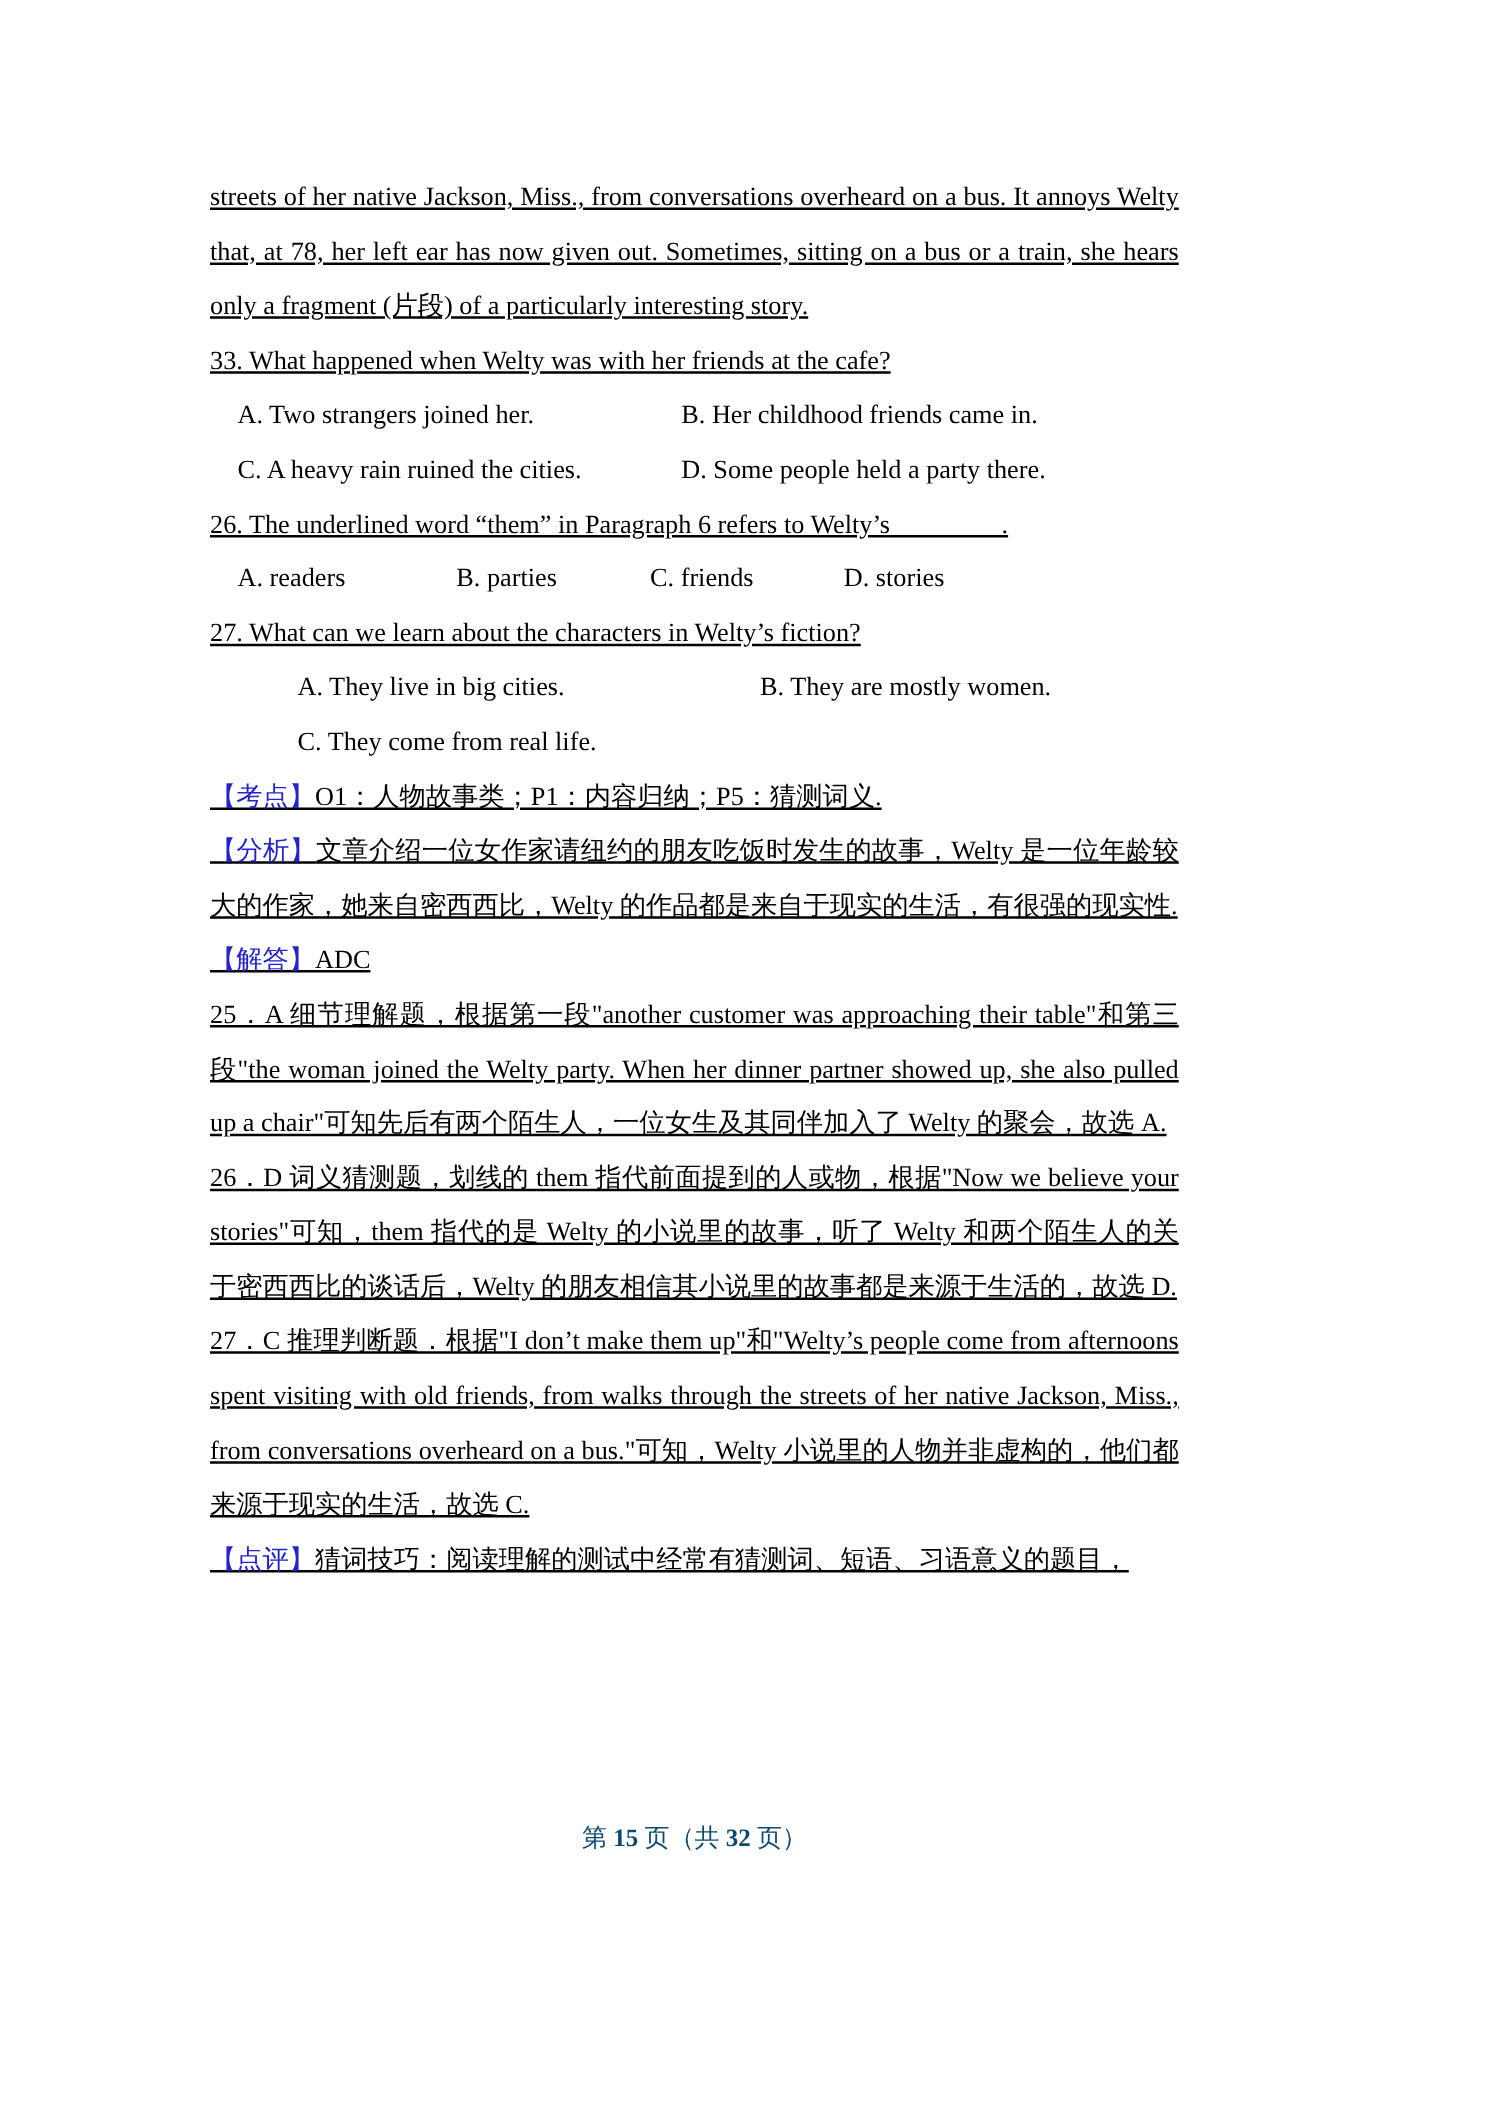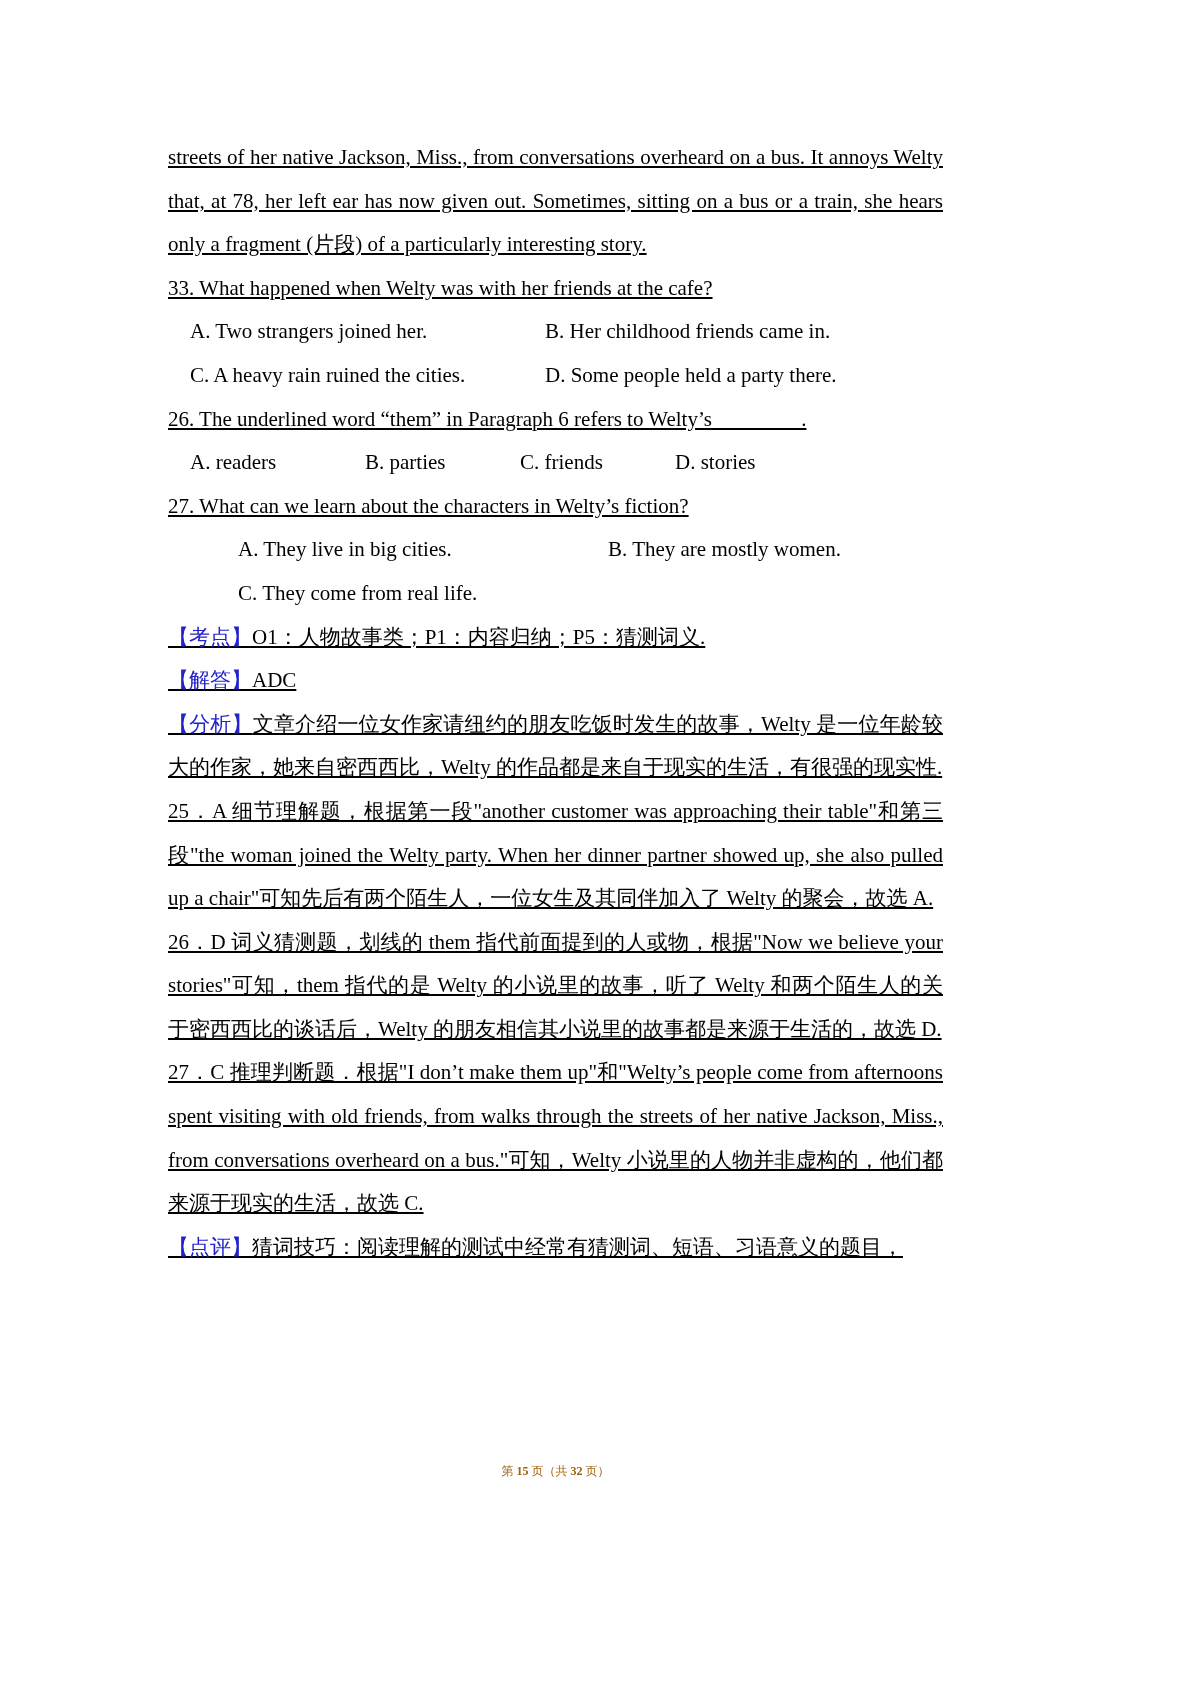--- a/index.html
+++ b/index.html
@@ -32,23 +32,23 @@
   .c370 { flex: 0 0 370px; margin-left: 48px; }
   .c175 { flex: 0 0 175px; }
   .c155 { flex: 0 0 155px; }
   .tag { color: var(--tag-blue, #2323cb); }
   .footer {
     position: absolute;
     top: 1460px;
     left: 168px;
     width: 775px;
     text-align: center;
-    font-size: 12px;
+    font-size: 20px;
     line-height: 22px;
-    color: #a16207;
+    color: #0c4a6e;
   }
   .footer b { font-weight: bold; }
 </style>
 </head>
 <body>
 
 <div class="content">
 
   <p class="para justify">streets of her native Jackson, Miss., from conversations overheard on a bus. It annoys Welty that, at 78, her left ear has now given out. Sometimes, sitting on a bus or a train, she hears only a fragment (片段) of a particularly interesting story.</p>
 
@@ -74,23 +74,23 @@
   <div class="opt-row">
     <span class="opt c370">A. They live in big cities.</span>
     <span class="opt">B. They are mostly women.</span>
   </div>
   <div class="opt-row">
     <span class="opt c370">C. They come from real life.</span>
   </div>
 
   <p class="para justify"><span class="tag">【考点】</span><span>O1：人物故事类；P1：内容归纳；P5：猜测词义.</span></p>
 
+  <p class="para justify"><span class="tag">【分析】</span><span>文章介绍一位女作家请纽约的朋友吃饭时发生的故事，Welty 是一位年龄较大的作家，她来自密西西比，Welty 的作品都是来自于现实的生活，有很强的现实性.</span></p>
+
   <p class="para"><span class="tag">【解答】</span><span>ADC</span></p>
-
-  <p class="para justify"><span class="tag">【分析】</span><span>文章介绍一位女作家请纽约的朋友吃饭时发生的故事，Welty 是一位年龄较大的作家，她来自密西西比，Welty 的作品都是来自于现实的生活，有很强的现实性.</span></p>
 
   <p class="para justify">25．A 细节理解题，根据第一段"another customer was approaching their table"和第三段"the woman joined the Welty party. When her dinner partner showed up, she also pulled up a chair"可知先后有两个陌生人，一位女生及其同伴加入了 Welty 的聚会，故选 A.</p>
 
   <p class="para justify">26．D 词义猜测题，划线的 them 指代前面提到的人或物，根据"Now we believe your stories"可知，them 指代的是 Welty 的小说里的故事，听了 Welty 和两个陌生人的关于密西西比的谈话后，Welty 的朋友相信其小说里的故事都是来源于生活的，故选 D.</p>
 
   <p class="para justify">27．C 推理判断题．根据"I don’t make them up"和"Welty’s people come from afternoons spent visiting with old friends, from walks through the streets of her native Jackson, Miss., from conversations overheard on a bus."可知，Welty 小说里的人物并非虚构的，他们都来源于现实的生活，故选 C.</p>
 
   <p class="para justify"><span class="tag">【点评】</span><span>猜词技巧：阅读理解的测试中经常有猜测词、短语、习语意义的题目，</span></p>
 
 </div>

